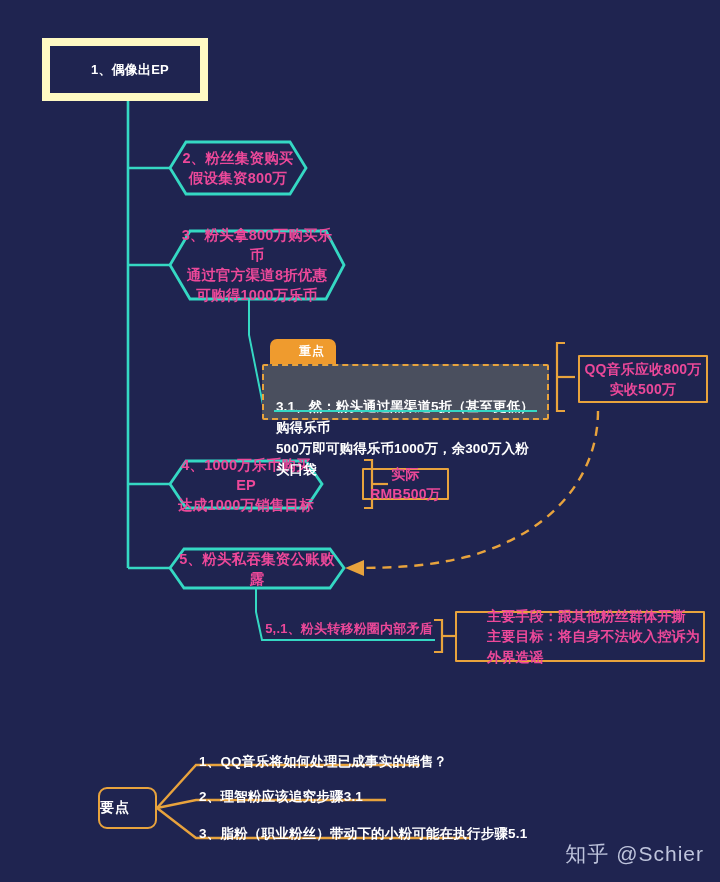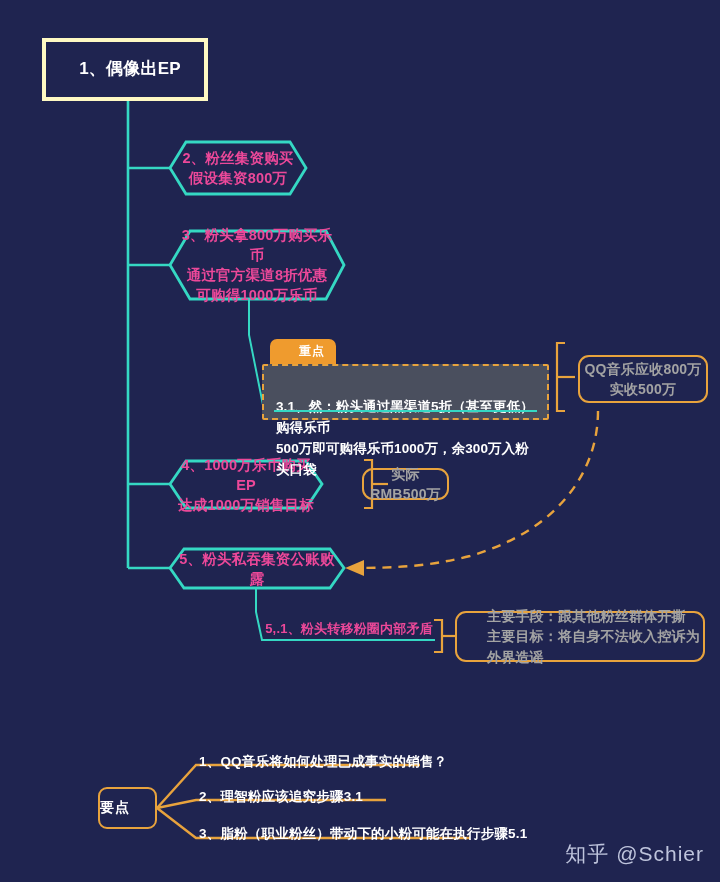--- a/index.html
+++ b/index.html
@@ -26,23 +26,23 @@
     justify-content: center;
     color: #ffffff;
     text-align: center;
     white-space: pre-line;
     line-height: 1.32;
     letter-spacing: .2px;
   }
 
   
   .root {
-    border: 4px solid #fef9c3;
+    border: 8px solid #fef9c3;
     background: transparent;
-    font-size: 17px;
+    font-size: 13px;
     font-weight: bold;
     padding-left: 10px;
   }
 
   
   .hex-label {
     position: absolute;
     color: #ec4899;
     text-align: center;
     white-space: pre-line;
@@ -52,22 +52,22 @@
     letter-spacing: .2px;
     display: flex;
     align-items: center;
     justify-content: center;
   }
 
   
   .obox {
     position: absolute;
     border: 2.5px solid #e8a33d;
-    border-radius: 11px;
-    color: #a3a3a3;
+    border-radius: 1px;
+    color: #ec4899;
     display: flex;
     align-items: center;
     justify-content: center;
     text-align: center;
     white-space: pre-line;
     line-height: 1.45;
     font-size: 14px;
     font-weight: bold;
     background: transparent;
     letter-spacing: .2px;

